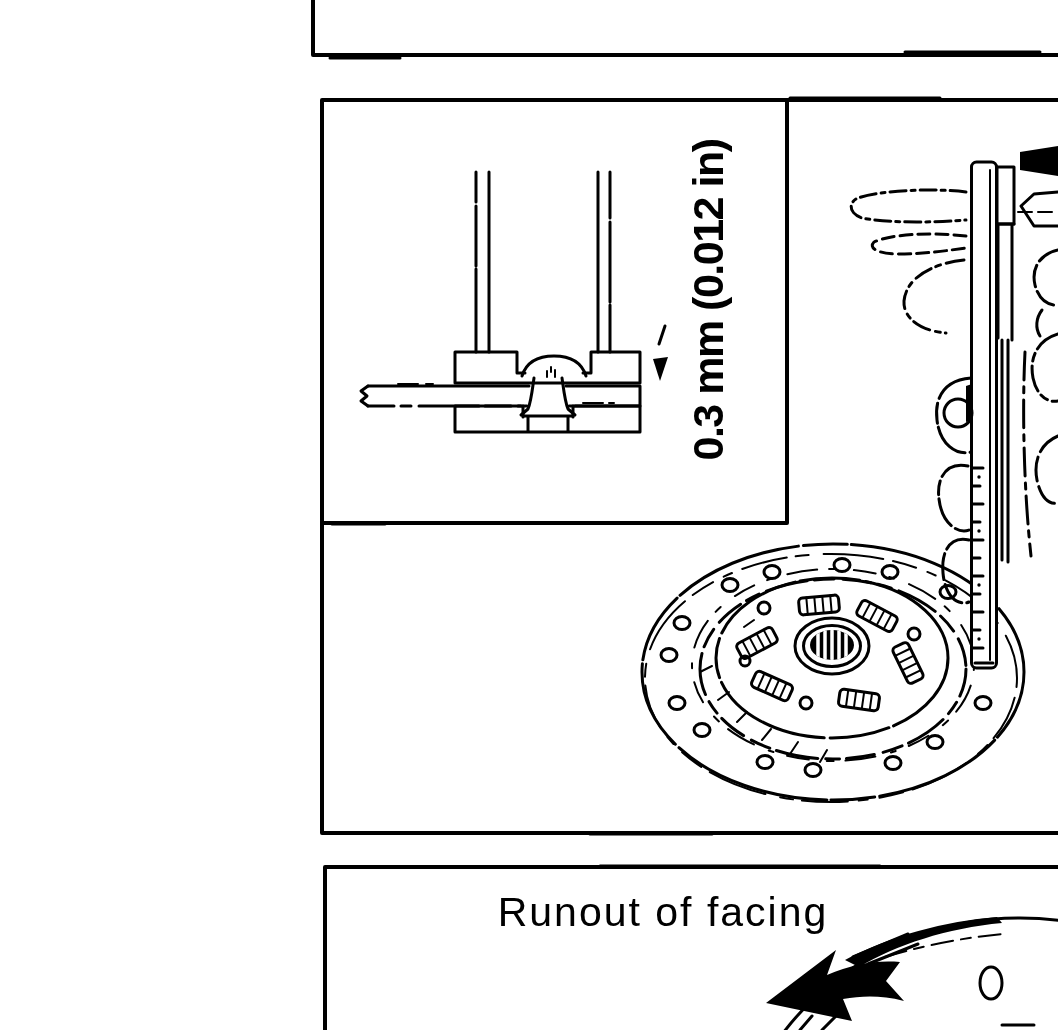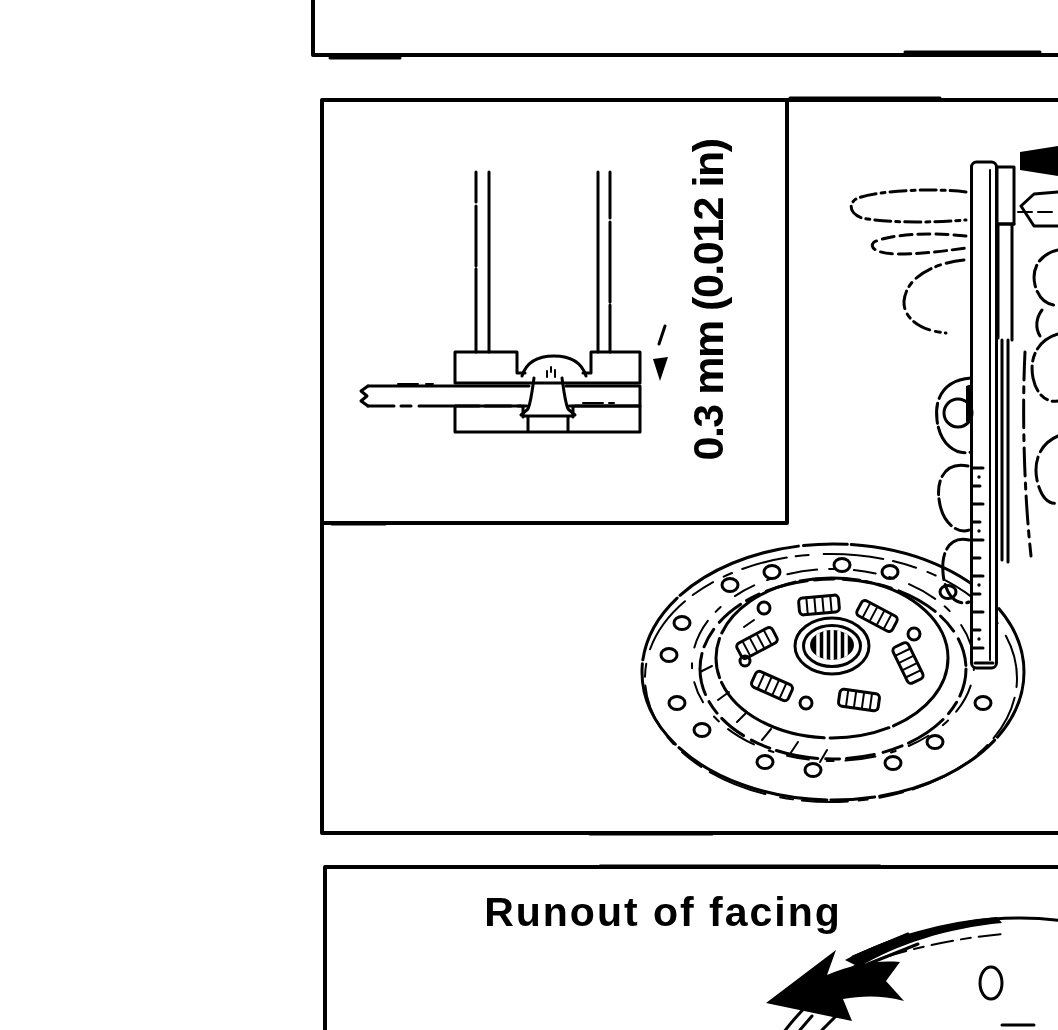--- a/index.html
+++ b/index.html
@@ -18,21 +18,21 @@
   .fillp { fill:var(--paper); }
   .label { position:absolute; color:var(--ink); white-space:nowrap; }
   .depth-label {
     left:708px; top:300px;
     transform:translate(-50%,-50%) rotate(-90deg);
     font-size:43px; font-weight:700; letter-spacing:-1.5px;
   }
   .runout-title {
     left:663px; top:912px;
     transform:translate(-50%,-50%);
-    font-size:41px; font-weight:700; letter-spacing:2px;
+    font-size:41px; font-weight:400; letter-spacing:2px;
   }
 </style>
 </head>
 <body>
 
 <div class="canvas">
 
   <svg class="art" viewBox="0 0 1058 1030">
     <defs>
       <g id="spring">

